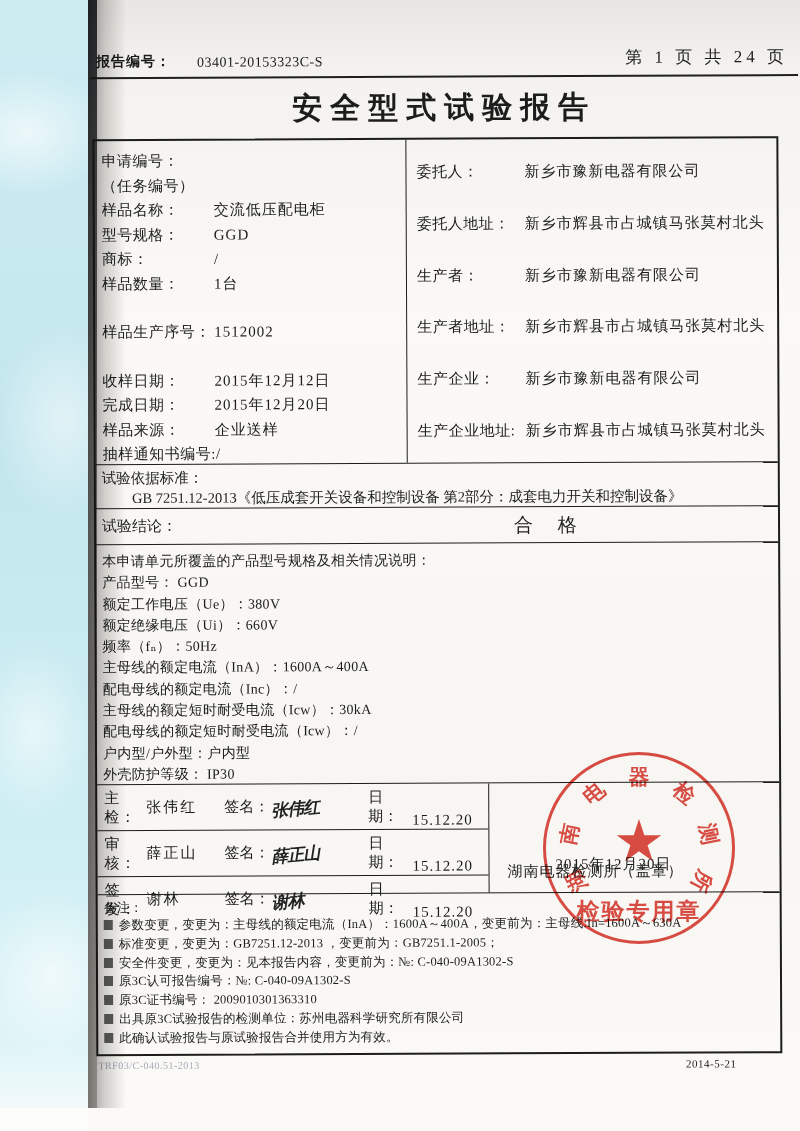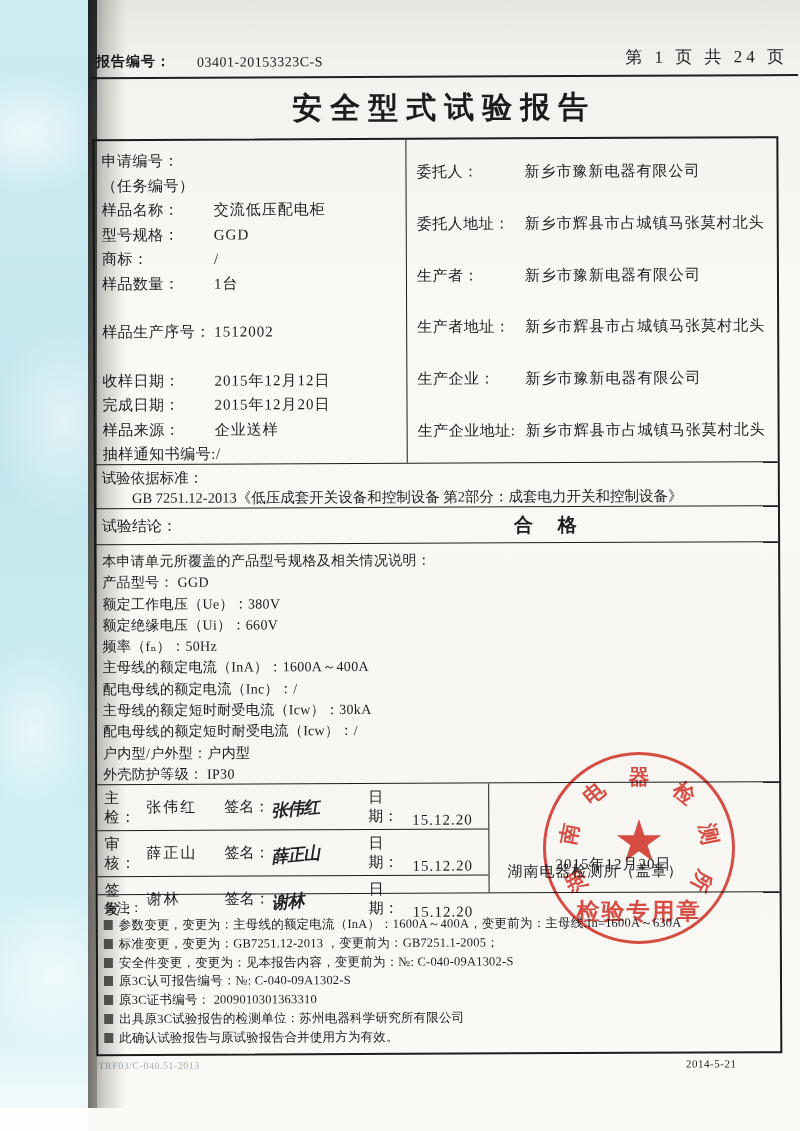--- a/index.html
+++ b/index.html
@@ -47,21 +47,21 @@
   .gap-before{margin-top:24px;}
   .cell-right .kv .k{min-width:108px;}
   .cell-right .kv{line-height:22px;}
 
   .rowB{height:44px;font-size:14.5px;padding:3px 0 0 6px;box-sizing:border-box;}
   .rowB .std-val{margin-left:30px;line-height:21px;}
   .rowB .std-lbl{line-height:20px;}
 
   .rowC{height:36px;box-sizing:border-box;font-size:15px;}
   .rowC .c-lbl{position:absolute;left:6px;top:8px;}
-  .rowC .c-val{position:absolute;left:418px;top:5px;font-size:19px;font-weight:700;letter-spacing:10px;text-align:center;}
+  .rowC .c-val{position:absolute;left:418px;top:5px;font-size:19px;font-weight:400;letter-spacing:10px;text-align:center;}
 
   .rowD{height:240px;box-sizing:border-box;padding:6px 0 0 6px;font-size:14px;}
   .rowD .pline{line-height:21.3px;letter-spacing:.3px;}
 
   .rowE{height:110px;display:flex;}
   .sig-col{width:392px;border-right:1.5px solid #1d1d1d;box-sizing:border-box;display:flex;flex-direction:column;}
   .sig-row{flex:1;display:flex;align-items:center;font-size:15px;border-bottom:1.5px solid #1d1d1d;padding-left:7px;box-sizing:border-box;}
   .sig-row:last-child{border-bottom:none;}
   .sig-role{width:42px;letter-spacing:1px;}
   .sig-name{width:78px;letter-spacing:2px;}

